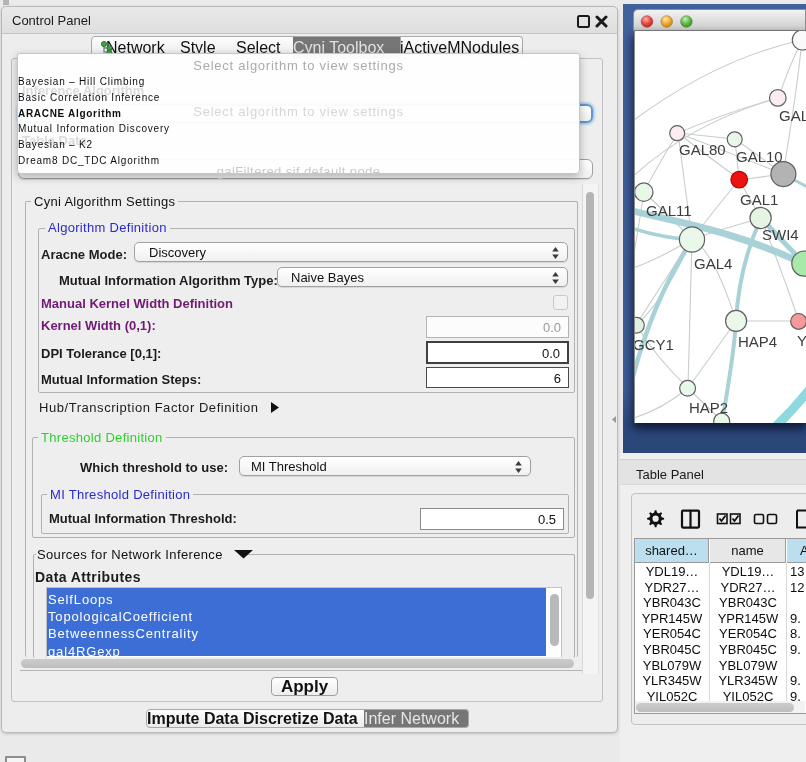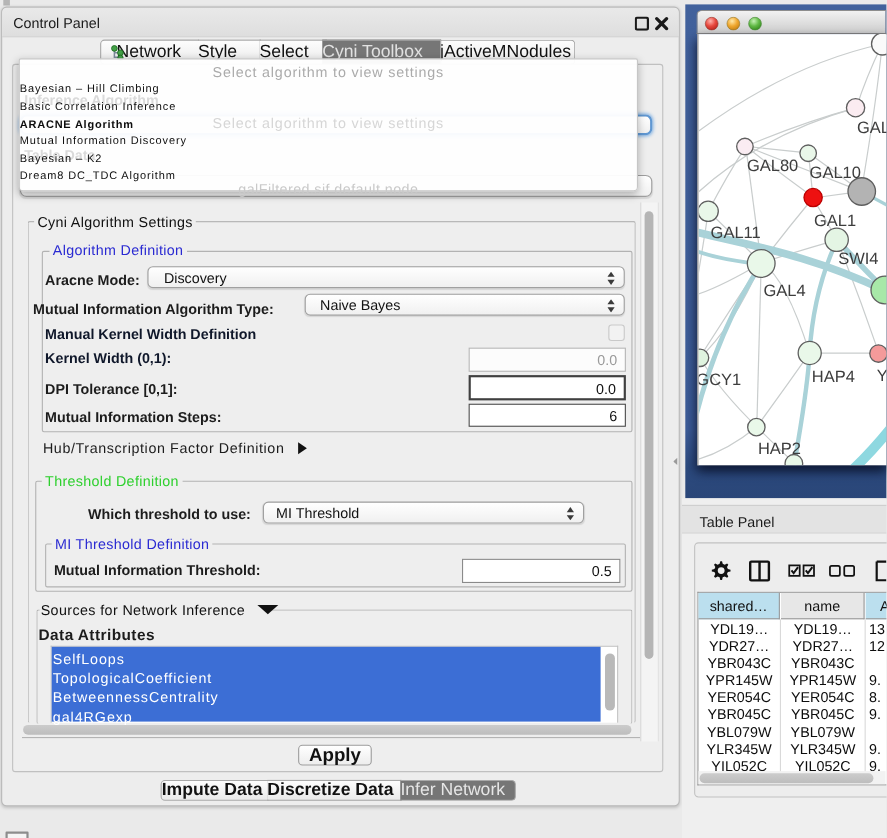--- a/index.html
+++ b/index.html
@@ -5,21 +5,21 @@
 html,body { width:806px; height:762px; background:#eaeaea; font-family:"Liberation Sans", sans-serif; overflow:hidden; }
 .abs { position:absolute; }
 #stage { position:relative; width:806px; height:762px; }
 #cpwin { left:1px; top:6px; width:617px; height:727px; background:#ededed; border:1px solid #b9b9b9; border-radius:5px; box-shadow:0 1px 3px rgba(0,0,0,0.18); }
 #cptitle { left:0; top:0; width:615px; height:27px; background:linear-gradient(#e9e9e9,#dedede); border-bottom:1px solid #c4c4c4; border-radius:5px 5px 0 0; }
 #cptitle .t { position:absolute; left:10px; top:6px; font-size:13px; color:#1a1a1a; }
 .tab { position:absolute; height:23px; background:linear-gradient(#fdfdfd,#eaeaea); border:1px solid #a9a9a9; font-size:16px; color:#111; text-align:left; line-height:21px; }
 .legend { position:absolute; font-size:13px; letter-spacing:0.3px; background:#eeeeee; padding:0 3px; white-space:nowrap; line-height:13px; }
 .grp { position:absolute; border:1px solid #b2b2b2; border-radius:2px; }
 .lbl { position:absolute; font-size:13px; font-weight:700; color:#1c1c1c; white-space:nowrap; }
-.dis { color:#0f172a; }
+.dis { color:#701a75; }
 .combo { position:absolute; background:linear-gradient(#ffffff,#f0f0f0); border:1px solid #a0a0a0; border-radius:5px; box-shadow:0 1px 1px rgba(0,0,0,0.10); font-size:13px; color:#111;padding-left:12px; }
 .inp { position:absolute; background:#fff; font-size:13px; color:#111; text-align:right; }
 .pitem { position:absolute; left:0px; font-size:10px; letter-spacing:0.8px; color:#0d0d0d; white-space:nowrap; line-height:14px; }
 </style></head>
 <body>
 <div id="stage">
 
   <div class="abs" style="left:3px;top:0;width:6px;height:5px;background:#b5b5b5;"></div>
 
   <div class="abs" id="cpwin">
@@ -55,21 +55,21 @@
 
     <div class="lbl" style="left:39px;top:240px;">Aracne Mode:</div>
     <div class="combo" style="left:132px;top:235px;width:434px;height:20px;">
         <span style="position:absolute;left:14px;top:2px;">Discovery</span>
         <svg style="position:absolute;right:8px;top:4px" width="7" height="12" viewBox="0 0 7 12">
           <path d="M3.5 0 L6.8 4.6 L0.2 4.6 Z" fill="#3a3a3a"></path>
           <path d="M3.5 12 L6.8 7.4 L0.2 7.4 Z" fill="#3a3a3a"></path>
         </svg>
       </div>
 
-    <div class="lbl" style="left:28px;top:266px;">Mutual Information Algorithm Type:</div>
+    <div class="lbl" style="left:57px;top:266px;">Mutual Information Algorithm Type:</div>
     <div class="combo" style="left:275px;top:260px;width:291px;height:20px;">
         <span style="position:absolute;left:13px;top:2px;">Naive Bayes</span>
         <svg style="position:absolute;right:8px;top:4px" width="7" height="12" viewBox="0 0 7 12">
           <path d="M3.5 0 L6.8 4.6 L0.2 4.6 Z" fill="#3a3a3a"></path>
           <path d="M3.5 12 L6.8 7.4 L0.2 7.4 Z" fill="#3a3a3a"></path>
         </svg>
       </div>
 
     <div class="lbl dis" style="left:39px;top:289px;">Manual Kernel Width Definition</div>
     <div class="abs" style="left:551px;top:288px;width:15px;height:15px;background:#f2f2f2;border:1px solid #c9c9c9;border-radius:3px;"></div>

